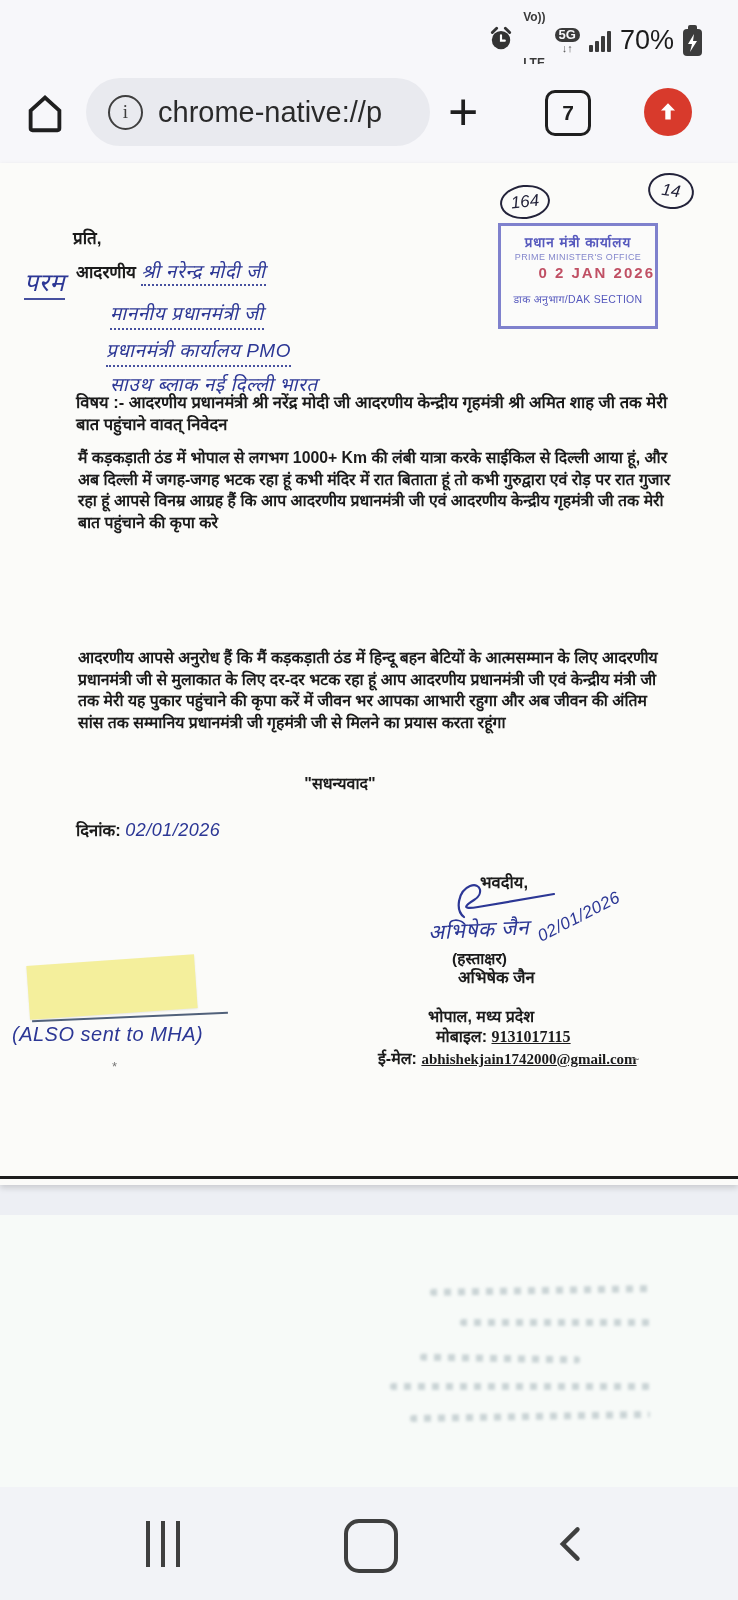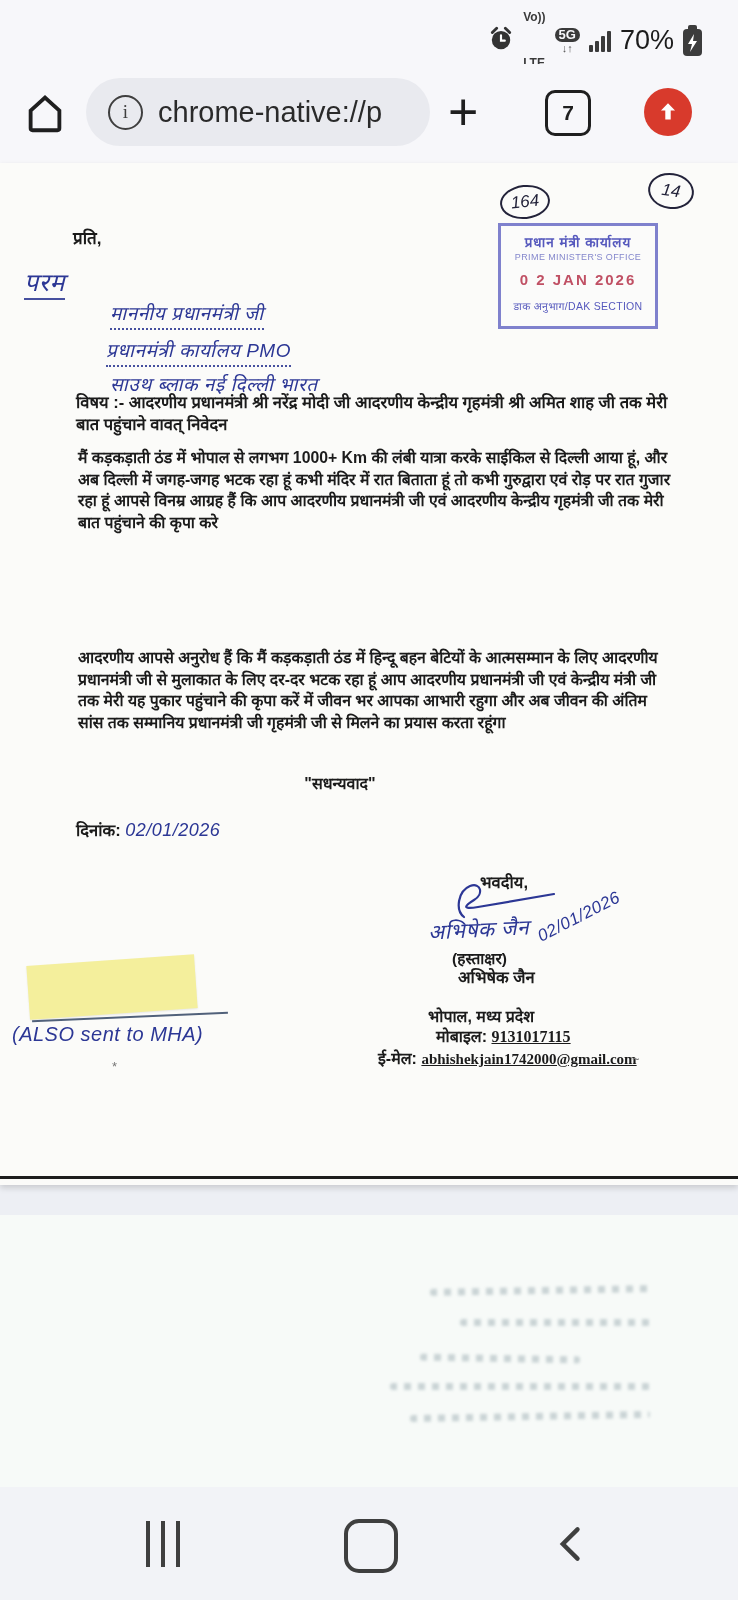--- a/index.html
+++ b/index.html
@@ -50,21 +50,21 @@
   .hi{color:#1b1b1b;font-weight:bold;}
   .ink{color:#2c3795;}
   .hw{font-style:italic;letter-spacing:.5px;}
   .dotted{border-bottom:2px dotted #46509f;padding-bottom:2px;}
   .pgnum{border:2px solid #23233a;border-radius:50%;color:#23233a;display:flex;
     align-items:center;justify-content:center;font-size:17px;font-style:italic;}
   .stamp{position:absolute;left:498px;top:60px;width:160px;height:106px;border:3px solid rgba(85,88,189,.75);
     text-align:center;color:#5558bd;padding-top:7px;box-sizing:border-box;background:rgba(255,255,255,.2);}
   .stamp .l1{font-size:13.5px;font-weight:bold;letter-spacing:1px;}
   .stamp .l2{font-size:9px;color:#8487cc;letter-spacing:.4px;margin-top:1px;}
-  .stamp .dt{font-size:15px;font-weight:bold;color:#c05064;letter-spacing:2px;margin-top:9px;}
+  .stamp .dt{font-size:15px;font-weight:bold;color:#c05064;letter-spacing:2px;margin-top:2px;text-align:right;}
   .stamp .l3{font-size:10.5px;margin-top:11px;letter-spacing:.3px;}
   .body-par{font-size:15.8px;line-height:21.5px;text-align:left;}
   .sticky{position:absolute;left:28px;top:797px;width:168px;height:54px;background:#f4ef9c;
     transform:rotate(-4deg);box-shadow:0 1px 2px rgba(0,0,0,.08);}
   .sticky-line{position:absolute;left:32px;top:853px;width:196px;height:2px;background:#51617a;
     transform:rotate(-2.5deg);}
   .page-endline{position:absolute;left:0;top:1013px;width:738px;height:3px;background:#1d1d1d;}
   .speck{position:absolute;color:#777;font-size:13px;}
   .ghost{position:absolute;height:7px;border-radius:3px;opacity:.3;filter:blur(1.5px);
     background:repeating-linear-gradient(90deg,#647d87 0 7px,transparent 7px 14px);}
@@ -138,20 +138,24 @@
 
     <div class="stamp">
       <div class="l1">प्रधान मंत्री कार्यालय</div>
       <div class="l2">PRIME MINISTER'S OFFICE</div>
       <div class="dt">0 2  JAN  2026</div>
       <div class="l3">डाक अनुभाग/DAK SECTION</div>
     </div>
 
     <div class="abs hi" style="left:73px;top:63px;font-size:17px">प्रति,</div>
     <div class="abs ink hw" style="left:24px;top:101px;font-size:25px;border-bottom:2px solid #46509f">परम</div>
+    <div class="abs" style="left:76px;top:95px;font-size:19px">
+      <span class="hi" style="font-size:17px">आदरणीय</span>
+      <span class="ink hw dotted">श्री नरेन्द्र मोदी जी</span>
+    </div>
     <div class="abs ink hw dotted" style="left:110px;top:137px;font-size:19px">माननीय प्रधानमंत्री जी</div>
     <div class="abs ink hw dotted" style="left:106px;top:174px;font-size:19px">प्रधानमंत्री कार्यालय PMO</div>
     <div class="abs hi body-par" style="left:76px;top:228px;width:600px;font-size:16.5px;line-height:22px">विषय :- आदरणीय प्रधानमंत्री श्री नरेंद्र मोदी जी आदरणीय केन्द्रीय गृहमंत्री श्री अमित शाह जी तक मेरी बात पहुंचाने वावत् निवेदन</div>
 
     <div class="abs ink hw" style="left:110px;top:208px;font-size:19px">साउथ ब्लाक नई दिल्ली भारत</div>
 
     <div class="abs hi body-par" style="left:78px;top:284px;width:594px">मैं कड़कड़ाती ठंड में भोपाल से लगभग 1000+ Km की लंबी यात्रा करके साईकिल से दिल्ली आया हूं, और अब दिल्ली में जगह-जगह भटक रहा हूं कभी मंदिर में रात बिताता हूं तो कभी गुरुद्वारा एवं रोड़ पर रात गुजार रहा हूं आपसे विनम्र आग्रह हैं कि आप आदरणीय प्रधानमंत्री जी एवं आदरणीय केन्द्रीय गृहमंत्री जी तक मेरी बात पहुंचाने की कृपा करे</div>
     <div class="abs hi body-par" style="left:78px;top:484px;width:598px">आदरणीय आपसे अनुरोध हैं कि मैं कड़कड़ाती ठंड में हिन्दू बहन बेटियों के आत्मसम्मान के लिए आदरणीय प्रधानमंत्री जी से मुलाकात के लिए दर-दर भटक रहा हूं आप आदरणीय प्रधानमंत्री जी एवं केन्द्रीय मंत्री जी तक मेरी यह पुकार पहुंचाने की कृपा करें में जीवन भर आपका आभारी रहुगा और अब जीवन की अंतिम सांस तक सम्मानिय प्रधानमंत्री जी गृहमंत्री जी से मिलने का प्रयास करता रहूंगा</div>
 
     <div class="abs hi" style="left:60px;top:609px;width:560px;text-align:center;font-size:16px">"सधन्यवाद"</div>

